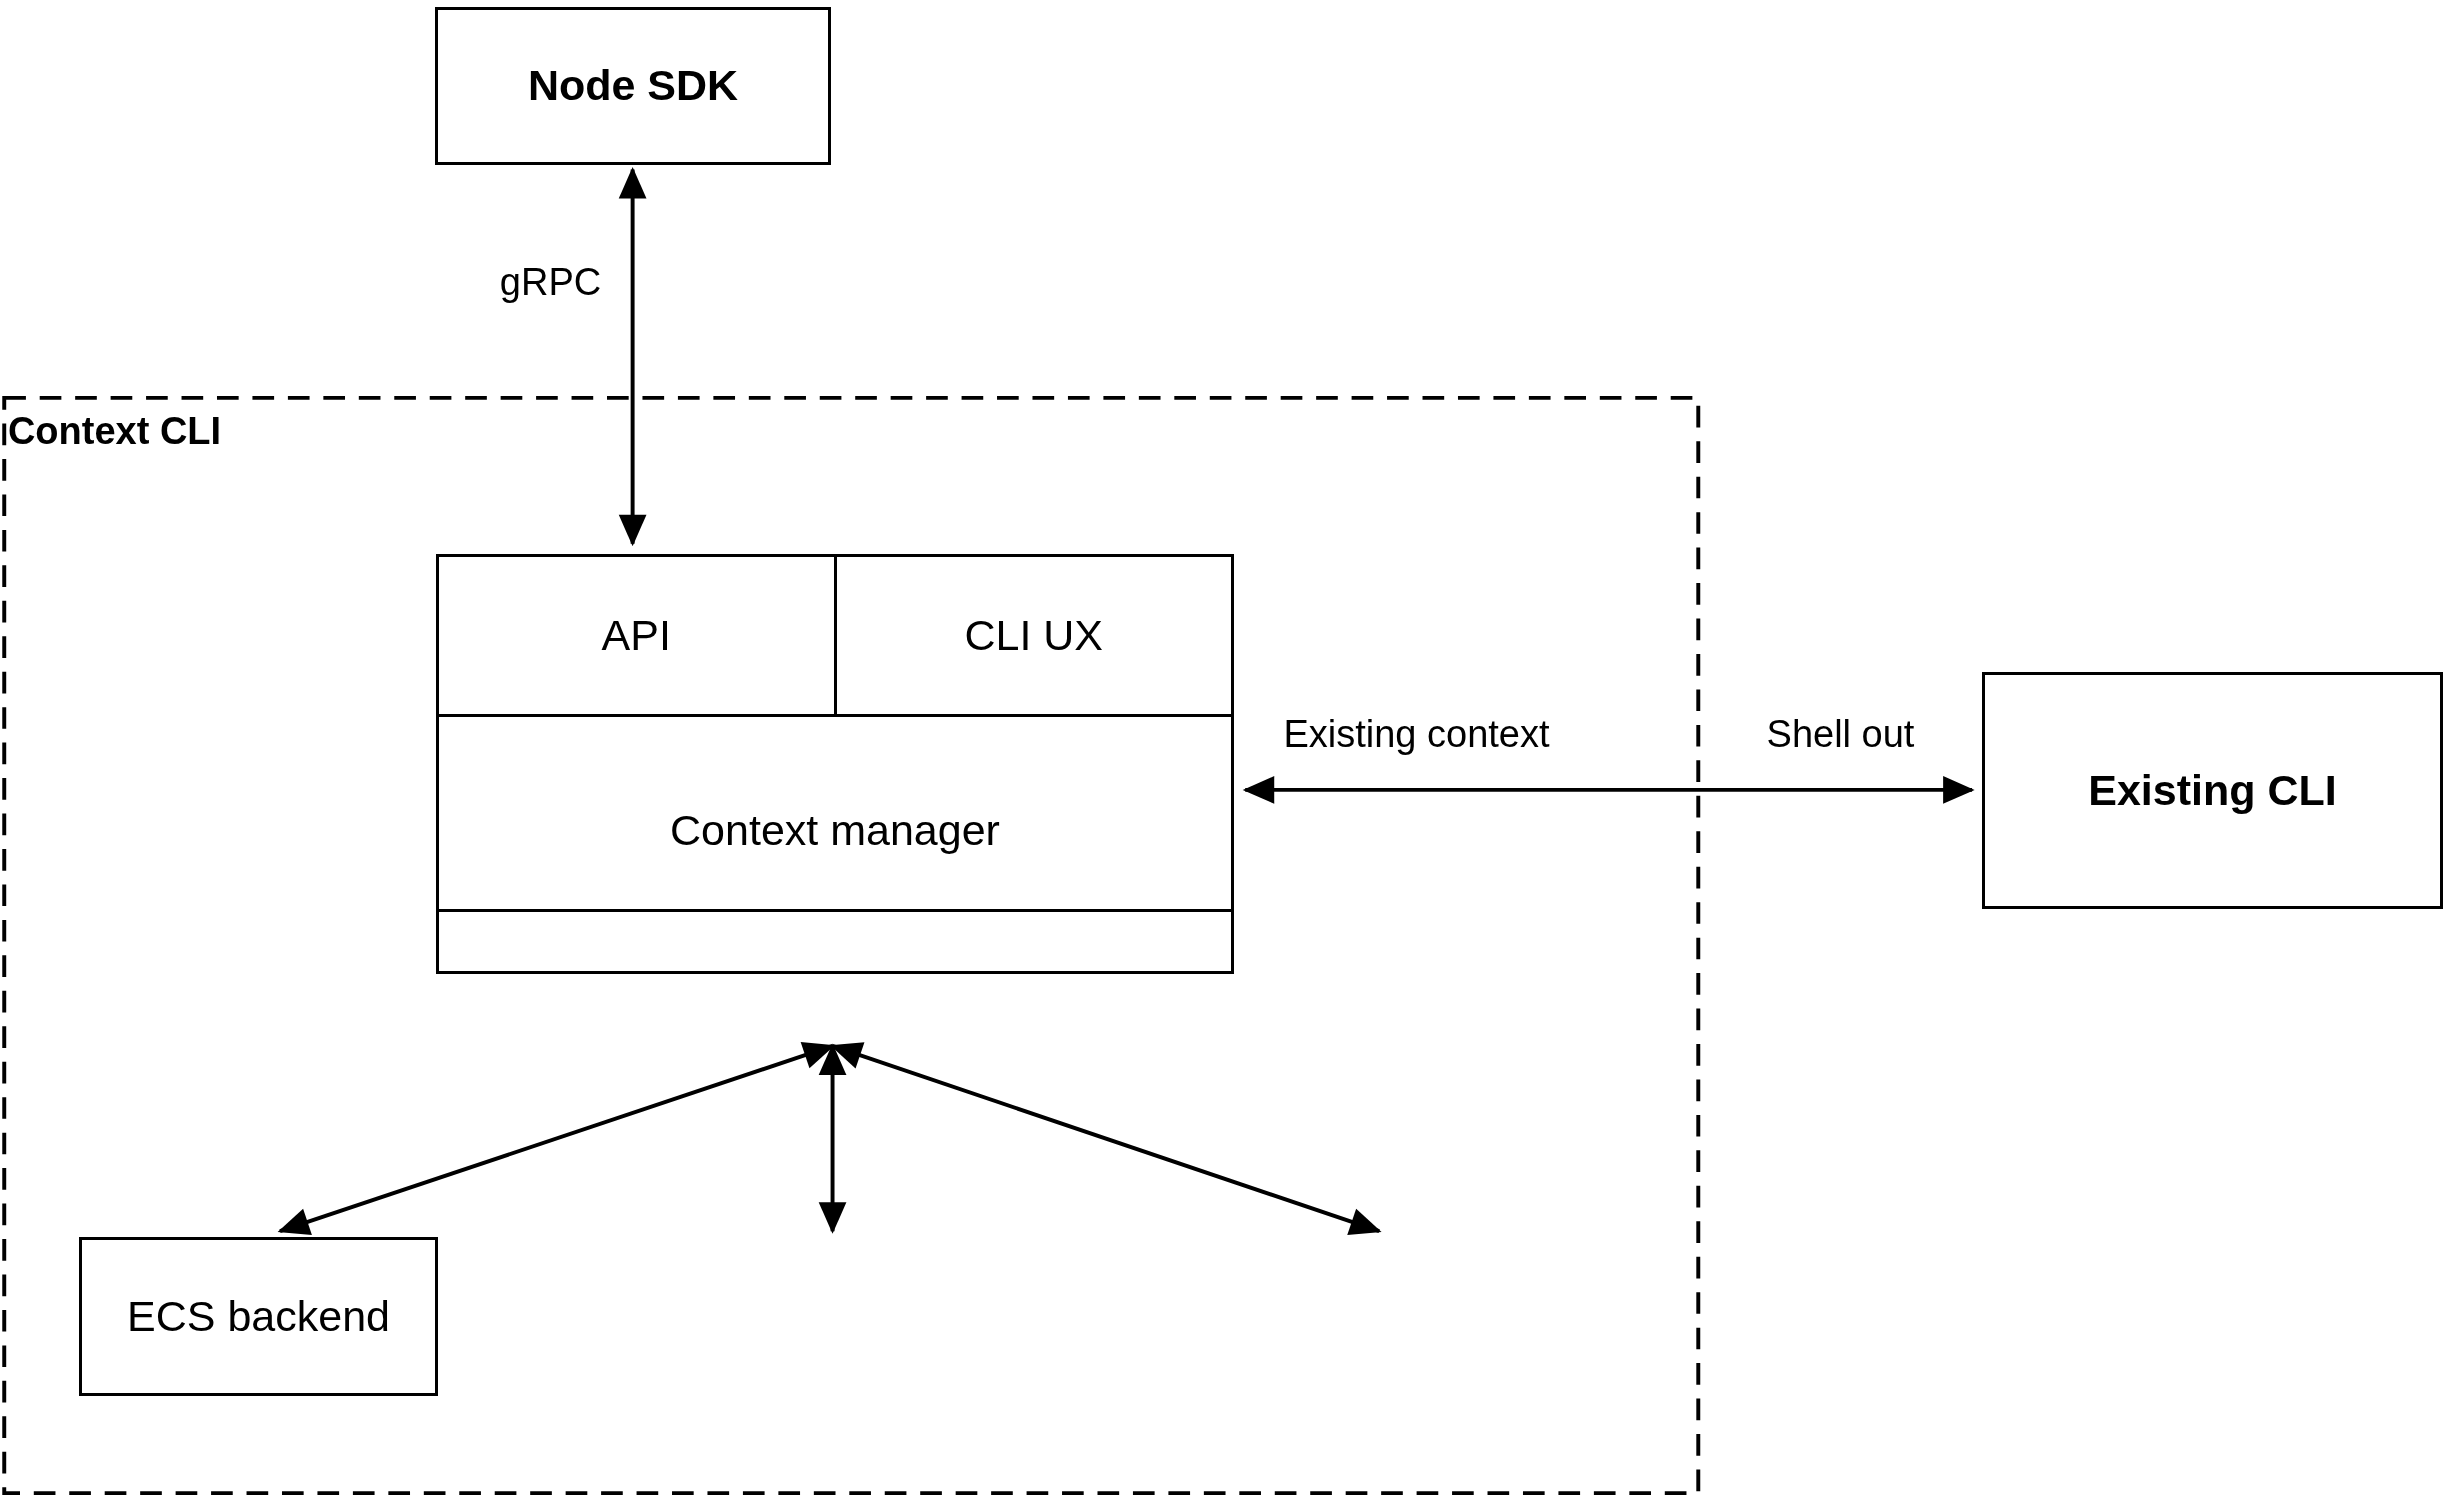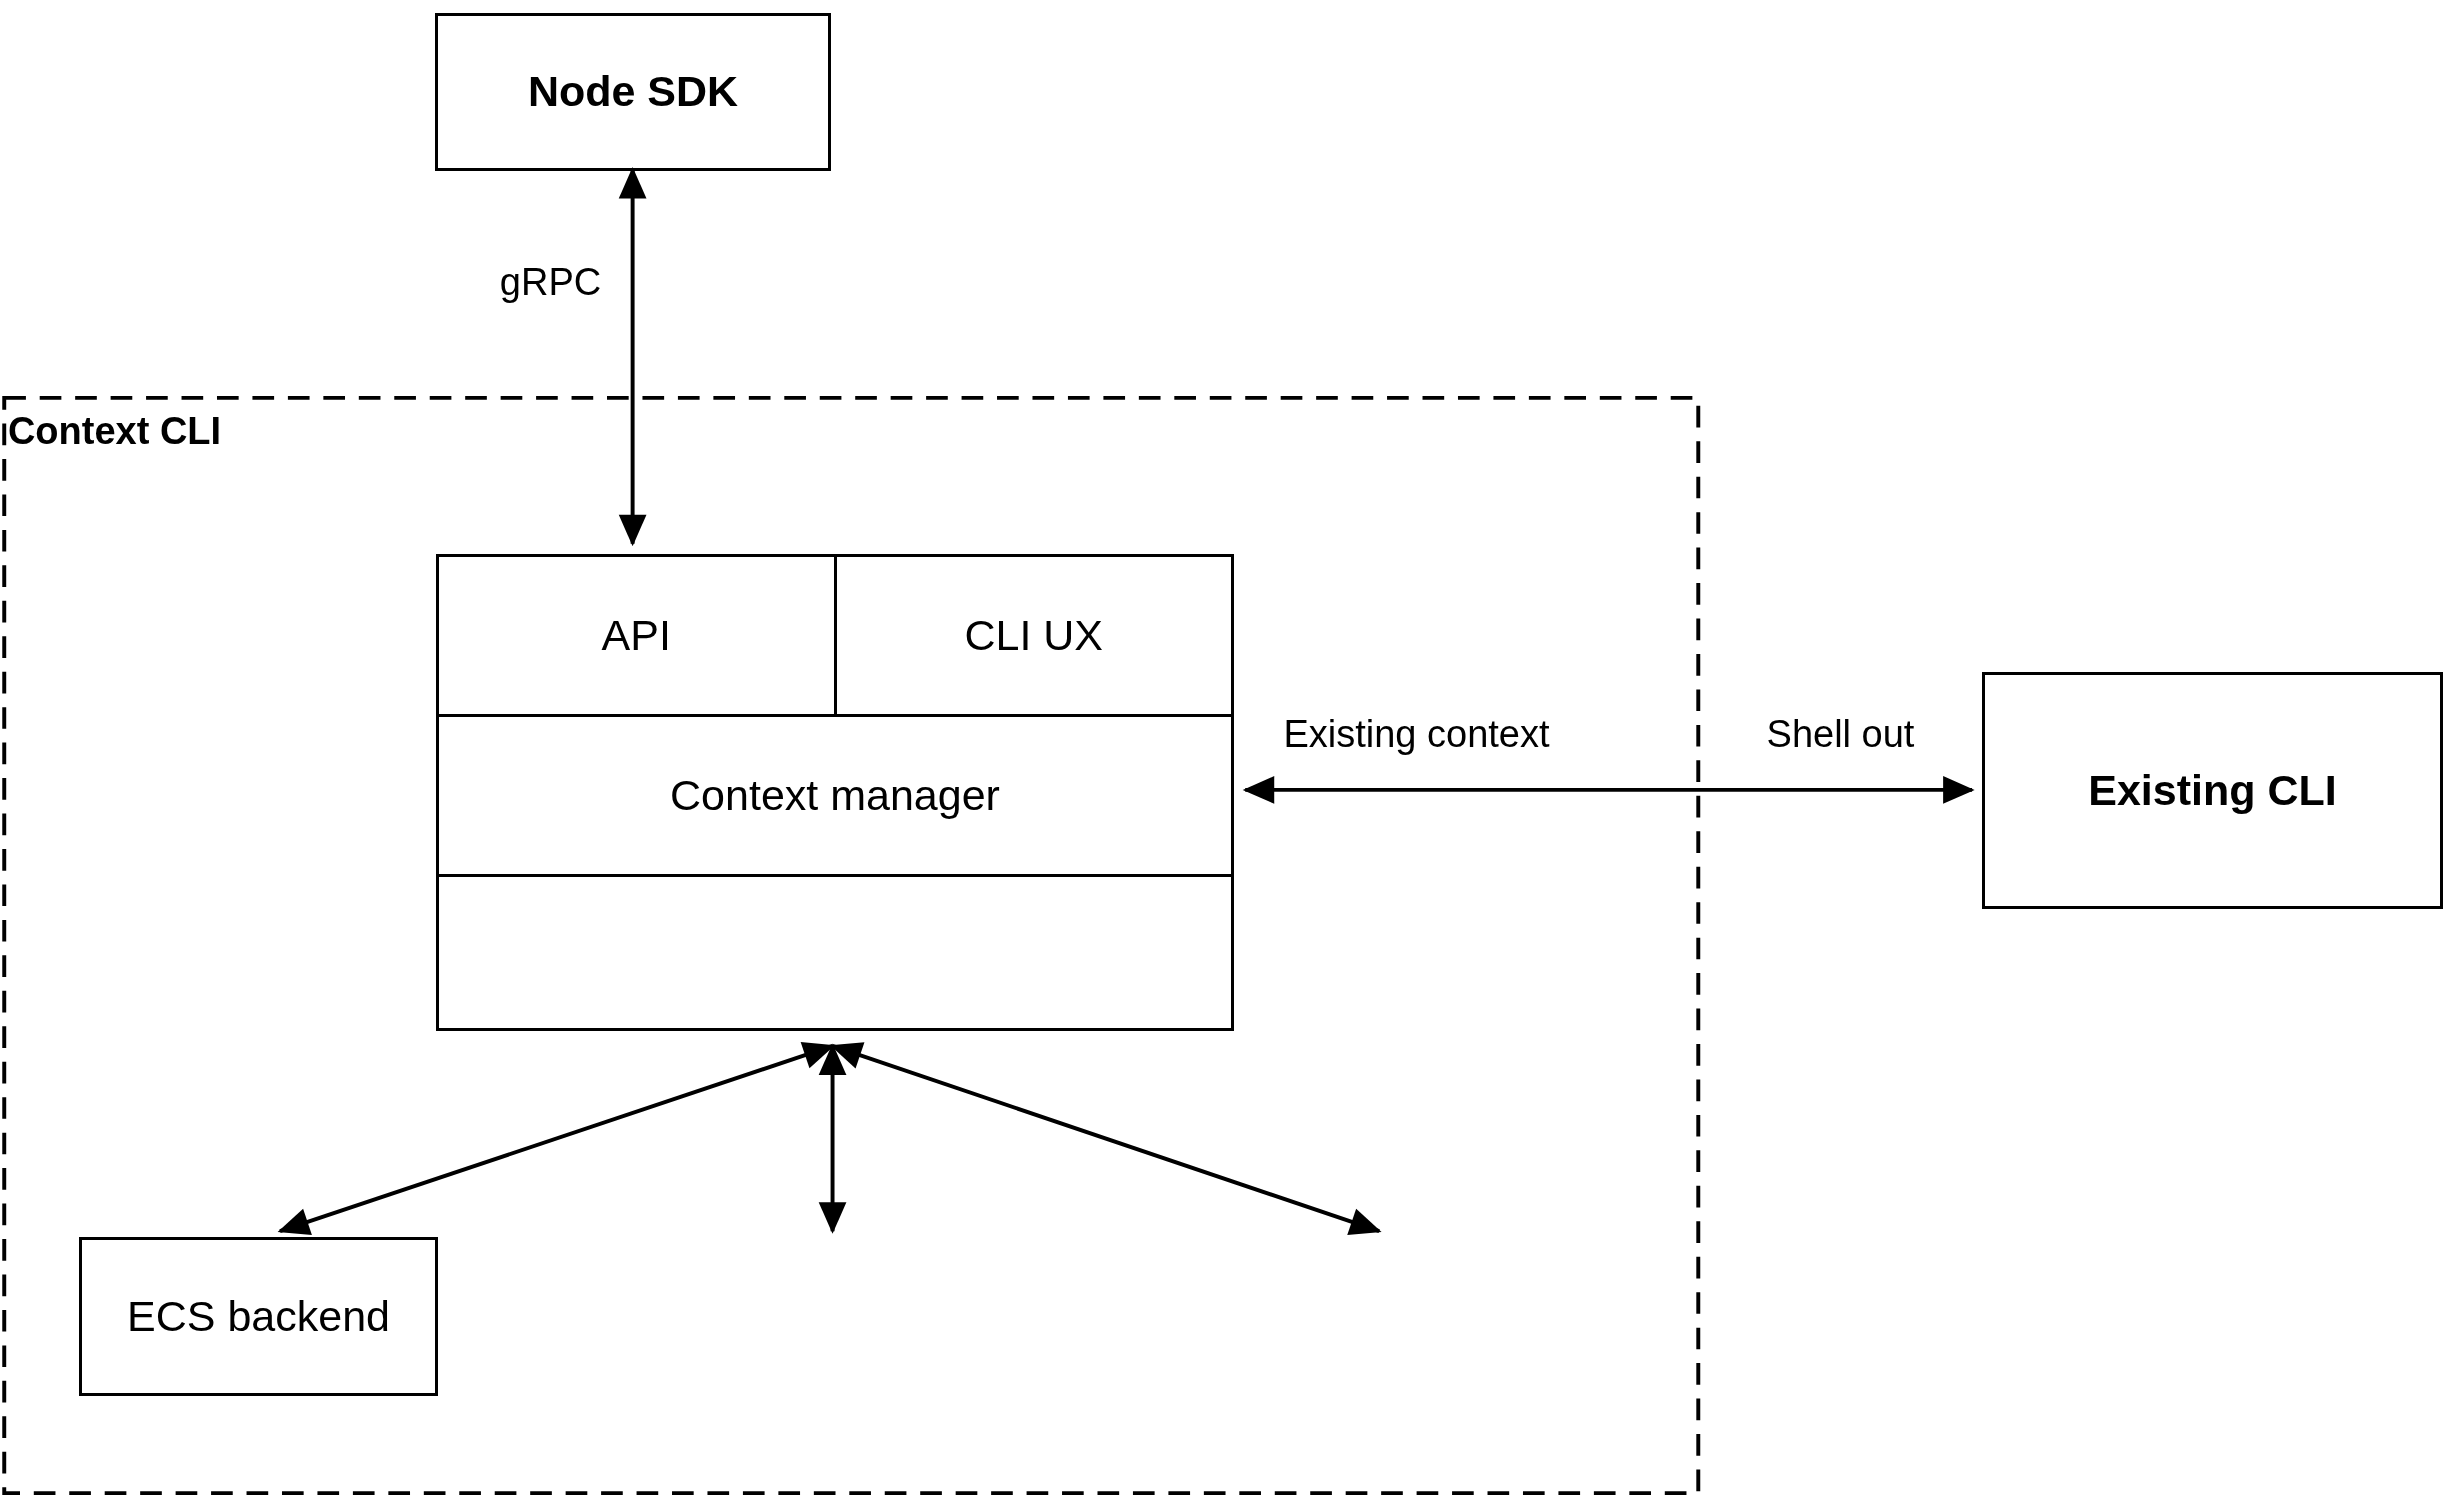--- a/index.html
+++ b/index.html
@@ -29,26 +29,27 @@
     position: absolute;
     font-size: 38px;
     line-height: 1.15;
     white-space: nowrap;
   }
   .label.centered { display: flex; align-items: center; justify-content: center; }
   
   .main-box {
     position: absolute;
     left: 436px; top: 554px;
-    width: 798px; height: 477px;
+    width: 798px; height: 420px;
     border: 3.9px solid #000;
     box-sizing: border-box;
     background: #fff;
     display: flex;
     flex-direction: column;
+    gap: 35px;
   }
   .main-row {
     display: flex;
     align-items: stretch;
     box-sizing: border-box;
   }
   .row-top { height: 160px; border-bottom: 3.9px solid #000; }
   .row-mid { height: 160px; border-bottom: 3.9px solid #000; }
   .row-bottom { flex: 1; }
   .cell {
@@ -65,21 +66,21 @@
     left: 0; top: 0;
     width: 2455px; height: 1501px;
     pointer-events: none;
   }
 </style>
 </head>
 <body>
 
 <div class="canvas">
 
-  <div class="box bold" style="left:435px; top:13px; width:396px; height:158px;">
+  <div class="box bold" style="left:435px; top:7px; width:396px; height:158px;">
     <span>Node SDK</span>
   </div>
 
   <div class="label bold" style="left:7.9px; top:410px;">Context CLI</div>
 
   <div class="main-box">
     <div class="main-row row-top">
       <div class="cell cell-divider">
         <span>API</span>
       </div>

